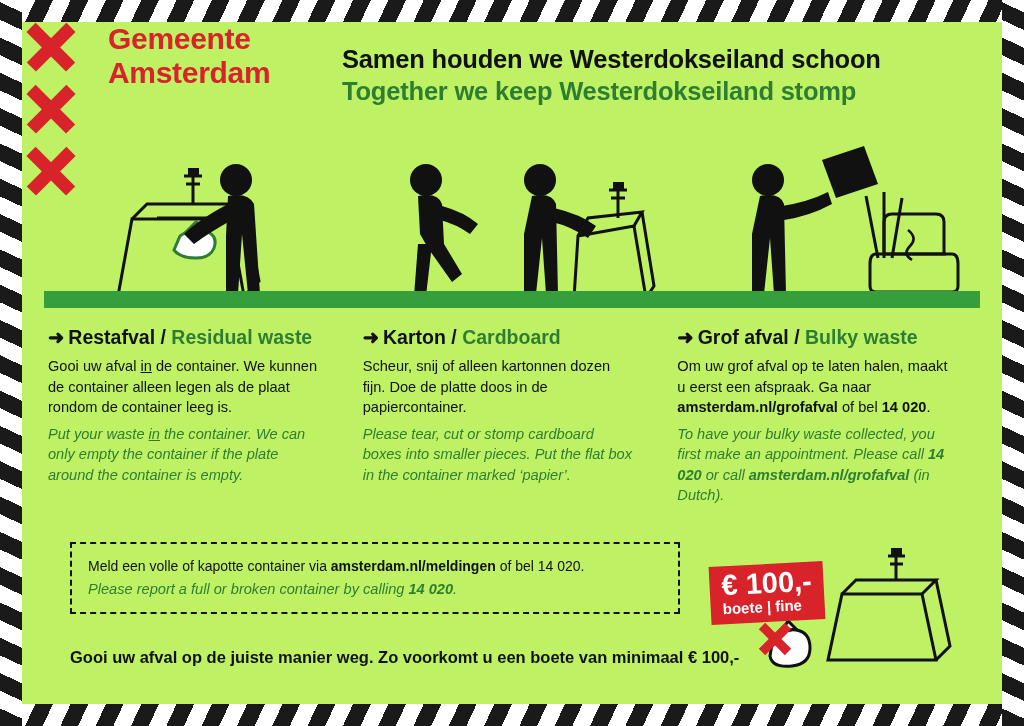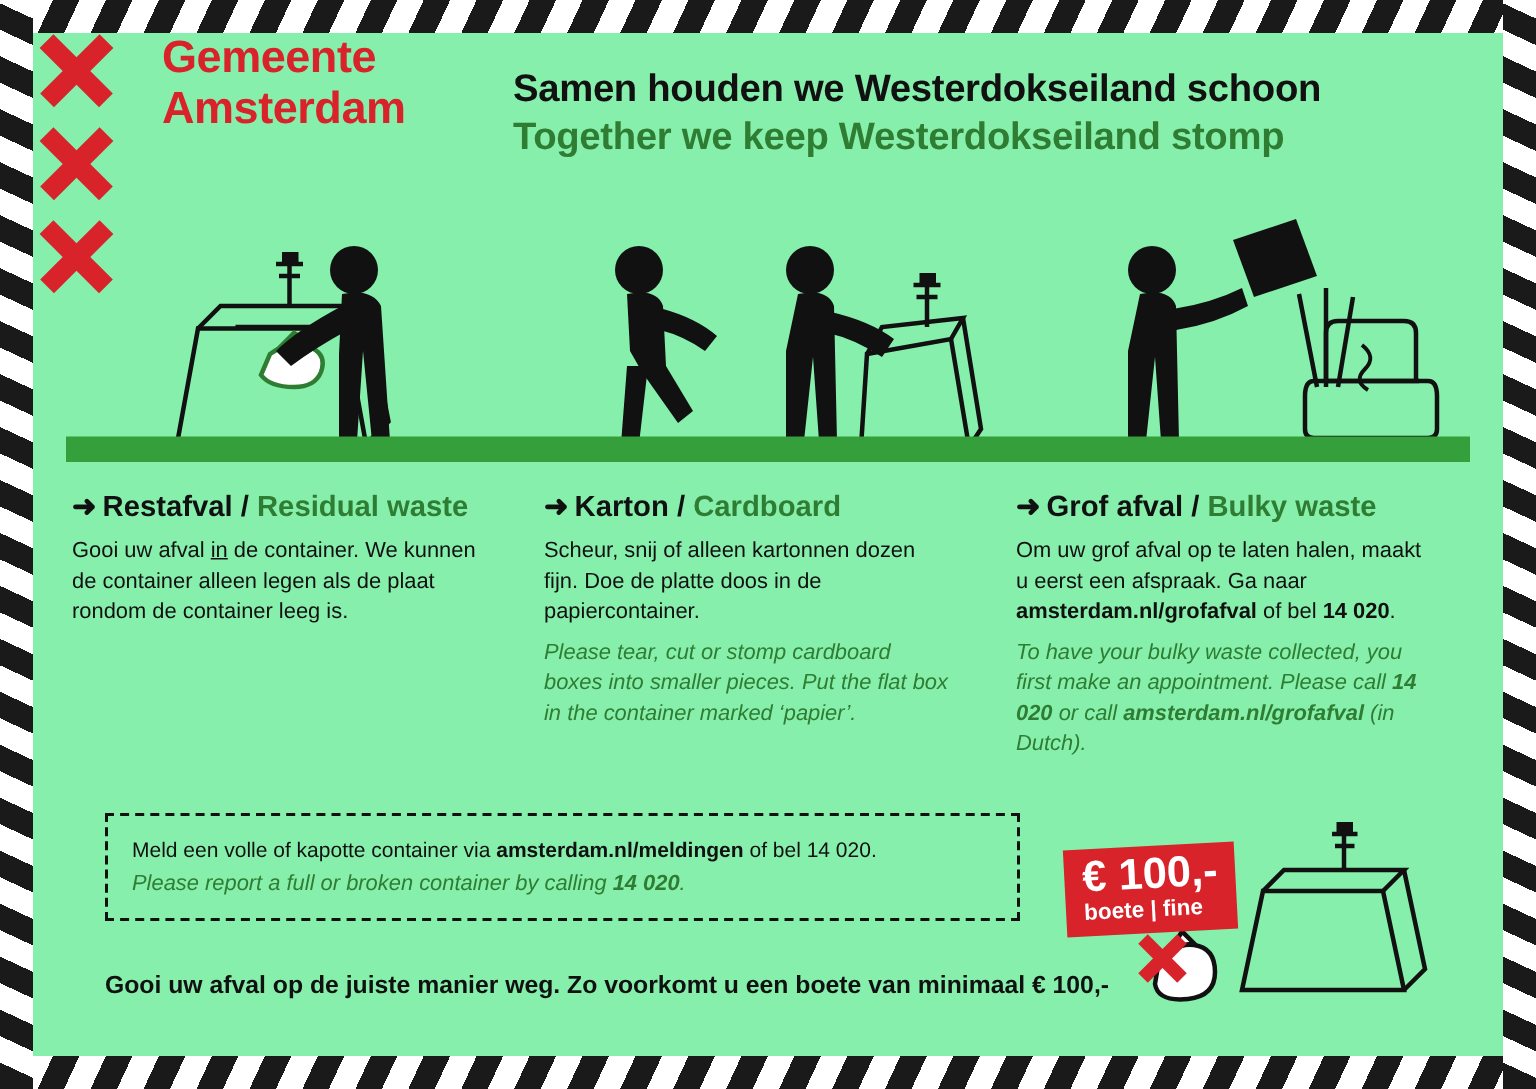--- a/index.html
+++ b/index.html
@@ -5,21 +5,21 @@
   * { box-sizing: border-box; }
   html, body {
     margin: 0; padding: 0;
     background: #ffffff;
     font-family: "Liberation Sans", sans-serif;
   }
   #poster {
     position: relative;
     width: 1024px;
     height: 726px;
-    background: #86efac;
+    background: #bef264;
     overflow: hidden;
   }
 
   
   .hz { position: absolute; }
   .hz-top    { top: 0;    left: 0;  width: 1024px; height: 22px;
                background: repeating-linear-gradient(115deg, #1a1a1a 0 16px, #ffffff 16px 32px); }
   .hz-bottom { bottom: 0; left: 0;  width: 1024px; height: 22px;
                background: repeating-linear-gradient(115deg, #1a1a1a 0 16px, #ffffff 16px 32px); }
   .hz-left   { top: 0;    left: 0;  width: 22px;  height: 726px;
@@ -318,20 +318,21 @@
 
     <div class="cols">
 
       <div class="col">
         <div class="col-head">
           <span class="arrow">➜</span><span class="nl">Restafval</span>
           <span class="sep">/</span>
           <span class="en">Residual waste</span>
         </div>
         <p class="body-nl">Gooi uw afval <span class="u">in</span> de container. We kunnen de container alleen legen als de plaat rondom de container leeg is.</p>
+        <p class="body-en">Put your waste <span class="u">in</span> the container. We can only empty the container if the plate around the container is empty.</p>
       </div>
 
       <div class="col">
         <div class="col-head">
           <span class="arrow">➜</span><span class="nl">Karton</span>
           <span class="sep">/</span>
           <span class="en">Cardboard</span>
         </div>
         <p class="body-nl">Scheur, snij of alleen kartonnen dozen fijn. Doe de platte doos in de papiercontainer.</p>
         <p class="body-en">Please tear, cut or stomp cardboard boxes into smaller pieces. Put the flat box in the container marked ‘papier’.</p>

